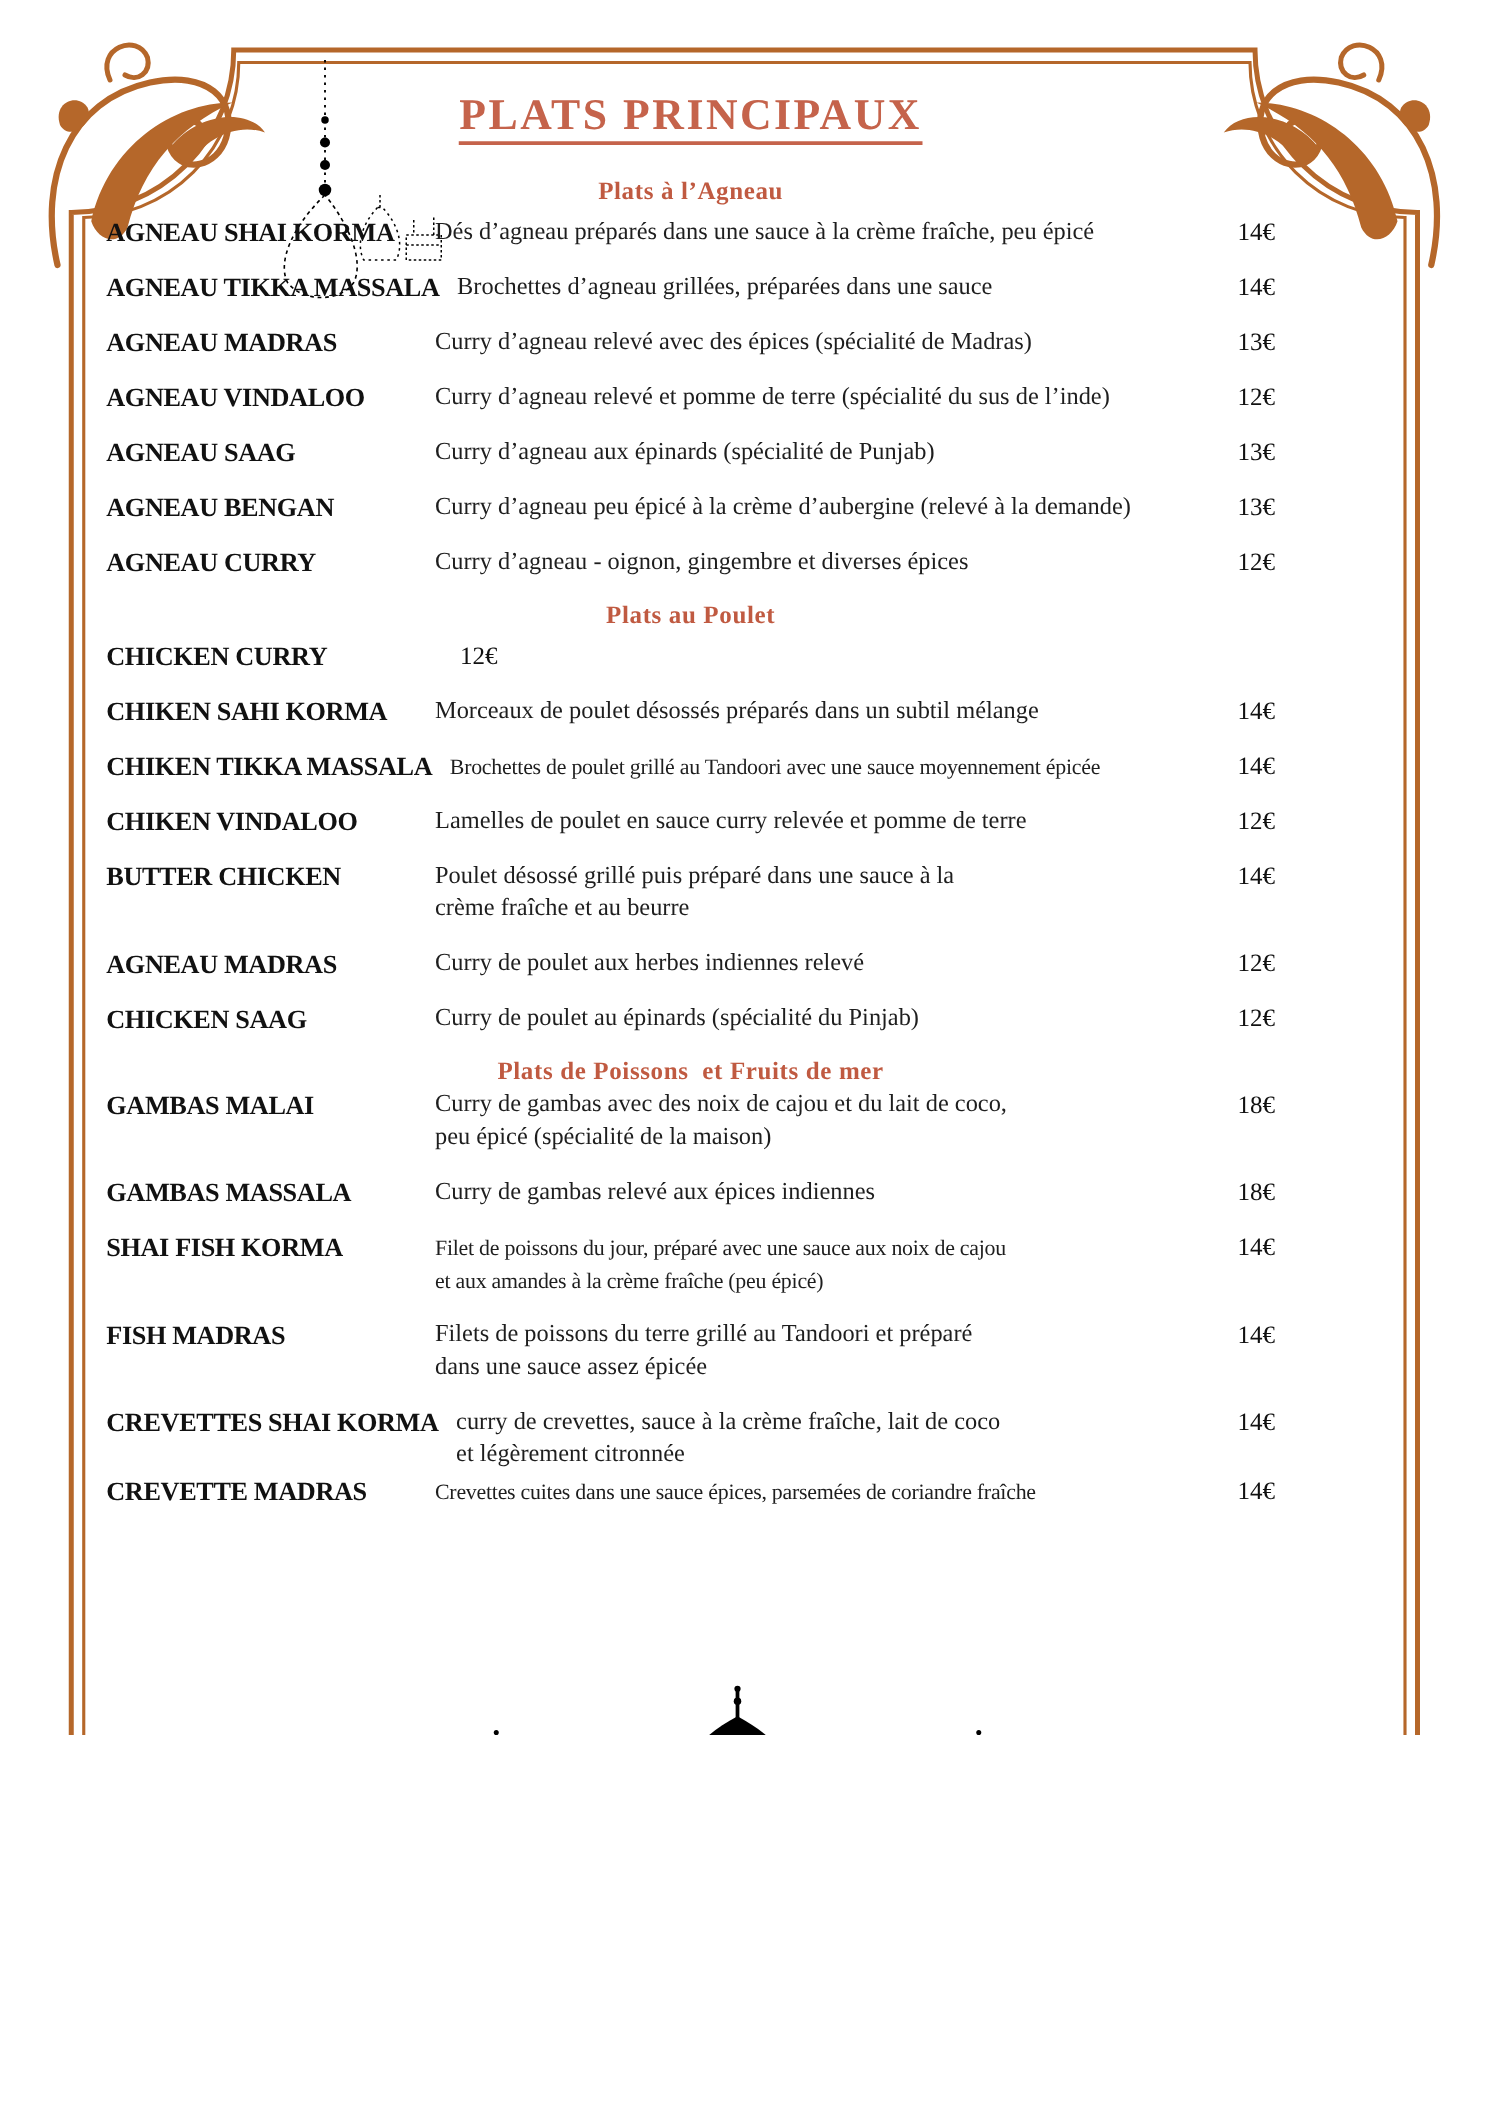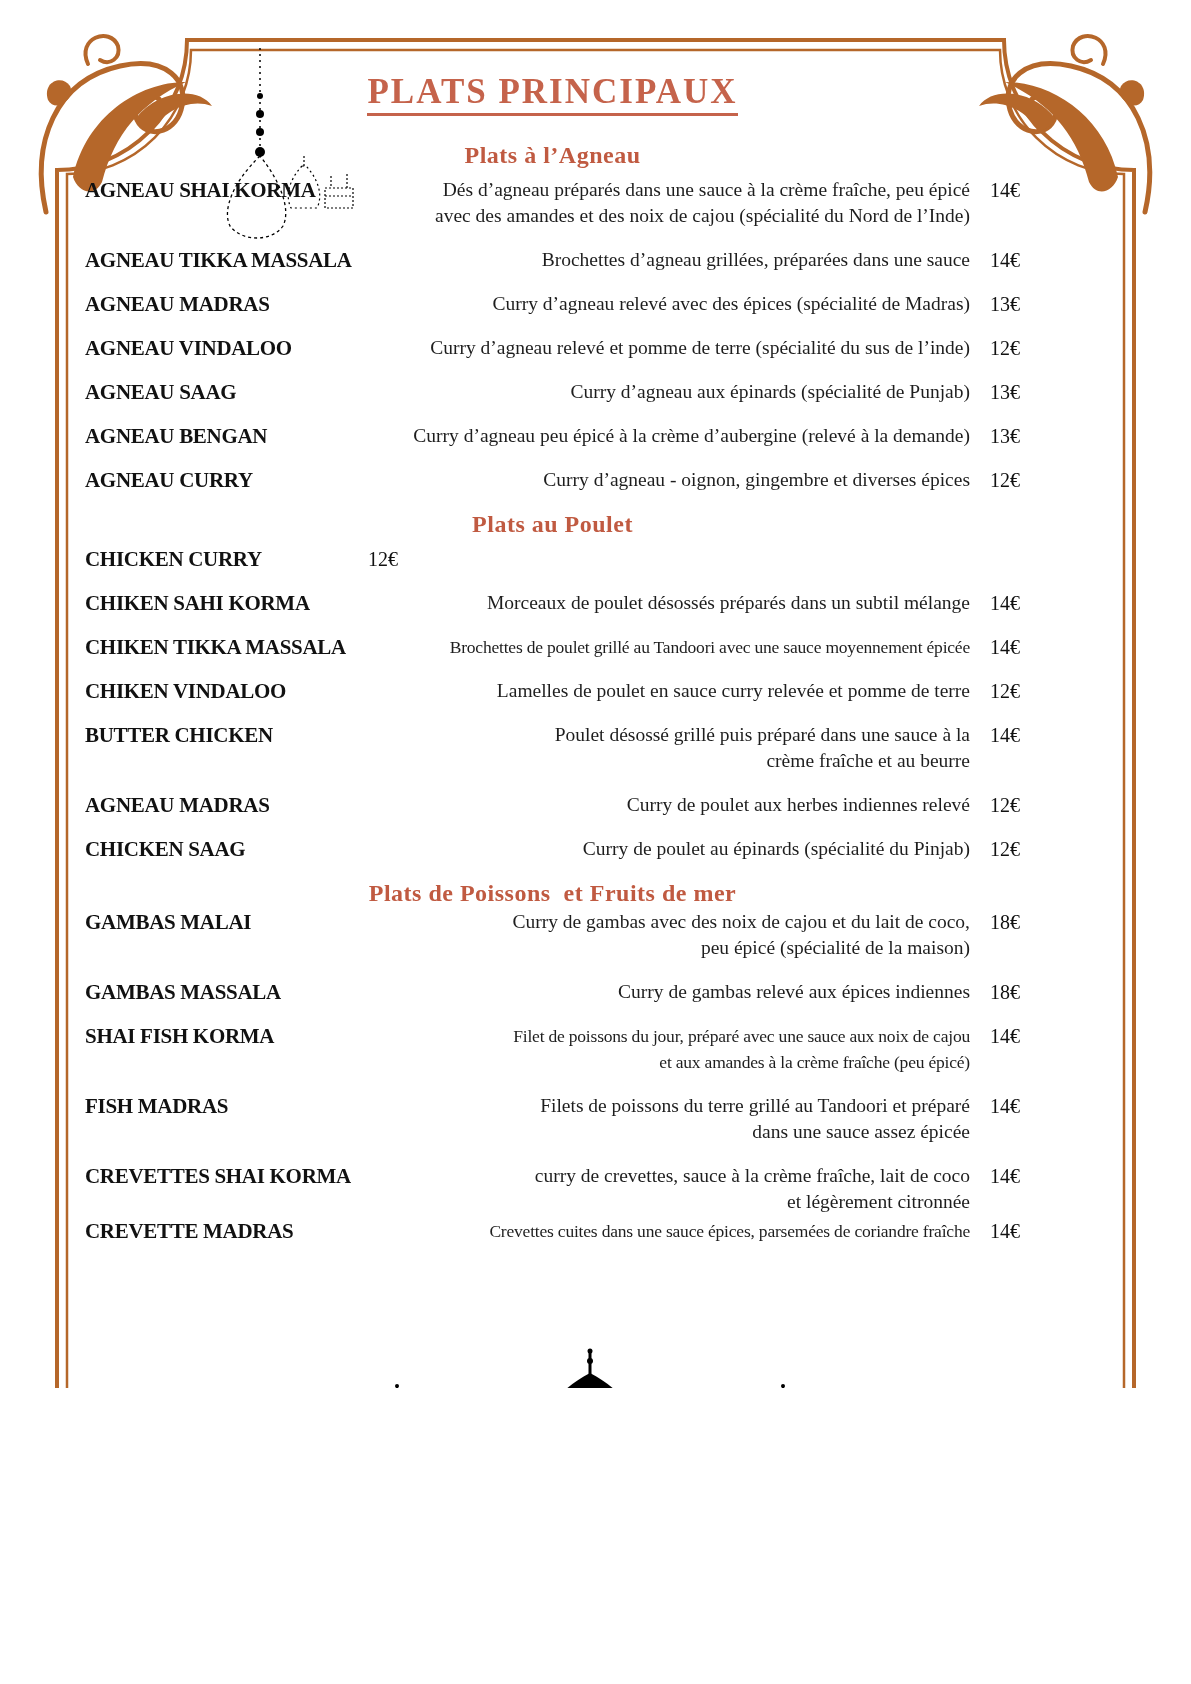--- a/index.html
+++ b/index.html
@@ -23,42 +23,42 @@
   .page-title-wrap{text-align:center;margin-bottom:26px;}
   .page-title{
     display:inline-block;
     font-size:35px;font-weight:bold;letter-spacing:2px;
     color:var(--title,#c5634b);
     border-bottom:3px solid var(--title,#c5634b);
     padding-bottom:1px;
   }
   .section-heading{
     text-align:center;
-    font-size:24px;font-weight:bold;
+    font-size:20px;font-weight:bold;
     color:var(--heading,#c05a41);
     margin-bottom:8px;
     letter-spacing:0.5px;
     white-space:pre-wrap;
   }
   .section-heading:not(:first-of-type){}
   .section-heading.tight{margin-bottom:2px;}
 
   .menu-row{
     display:flex;align-items:flex-start;
     margin-bottom:18px;line-height:26px;
   }
   .menu-row.tight-row{margin-bottom:3px;}
   .dish-name{
     flex:0 0 auto;min-width:263px;
     font-weight:bold;font-size:21px;
     letter-spacing:-0.3px;white-space:nowrap;
     color:#111;
   }
   .dish-desc{flex:1 1 auto;font-size:19.5px;}
-  .desc-line{white-space:nowrap;text-align:right;}
+  .desc-line{white-space:nowrap;}
   .dish-price{
     flex:0 0 50px;text-align:right;
     font-size:20px;font-weight:normal;color:#111;
   }
   .menu-row.condensed .dish-desc{font-size:17.5px;letter-spacing:-0.2px;}
   .menu-row.wide .dish-name{min-width:0;margin-right:14px;}
 
   .footer{
     position:absolute;left:85px;top:1638px;width:935px;
     text-align:center;
@@ -109,21 +109,20 @@
   <div class="content">
     <div class="page-title-wrap">
       <span class="page-title">PLATS PRINCIPAUX</span>
     </div>
     <div id="menu-sections">
         <div class="section-heading">Plats à l’Agneau</div>
         <div class="menu-row">
           <span class="dish-name">AGNEAU SHAI KORMA</span>
           <div class="dish-desc">
             <div class="desc-line">Dés d’agneau préparés dans une sauce à la crème fraîche, peu épicé</div>
-            <div class="desc-line">avec des amandes et des noix de cajou  (spécialité du Nord de l’Inde)</div>
           </div>
           <span class="dish-price">14€</span>
         </div>
         <div class="menu-row wide">
           <span class="dish-name">AGNEAU TIKKA MASSALA</span>
           <div class="dish-desc">
             <div class="desc-line">Brochettes d’agneau grillées, préparées dans une sauce</div>
           </div>
           <span class="dish-price">14€</span>
         </div>

